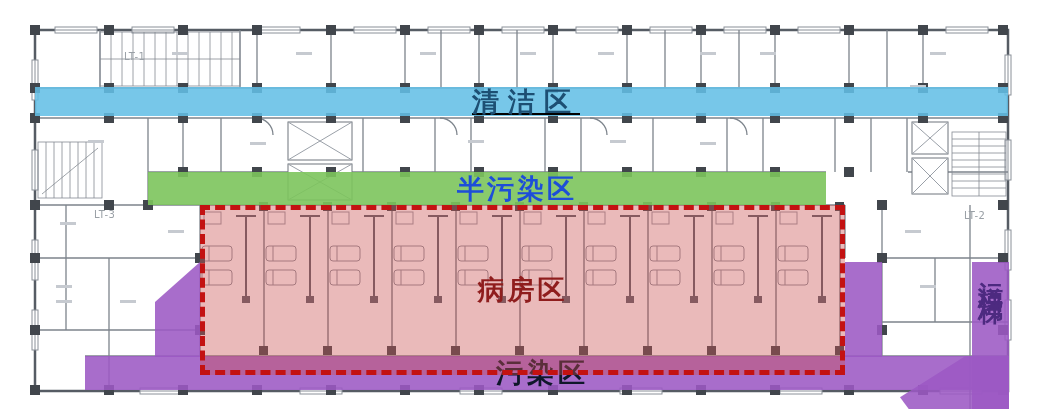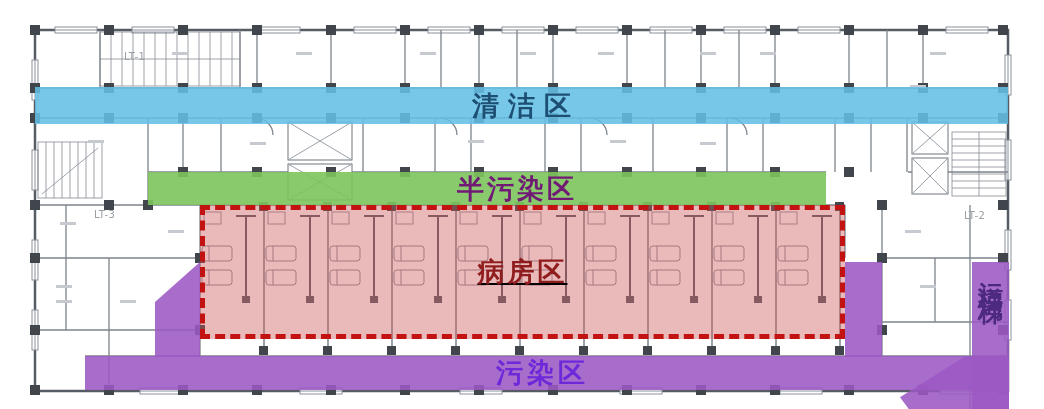--- a/index.html
+++ b/index.html
@@ -1,36 +1,36 @@
 <!DOCTYPE html>
 <html><head>
 <meta charset="utf-8">
 <style>
   html,body{margin:0;padding:0;background:#fff;}
   .stage{position:relative;width:1044px;height:409px;background:#ffffff;overflow:hidden;
          font-family:"DejaVu Sans",sans-serif;}
   svg.plan{position:absolute;left:0;top:0;}
   .zone{position:absolute;display:flex;align-items:center;justify-content:center;box-sizing:border-box;}
-  .zone-clean{left:35px;top:87px;width:973px;height:37px;background:rgba(99,191,230,0.87);}
+  .zone-clean{left:35px;top:87px;width:973px;height:29px;background:rgba(99,191,230,0.87);text-decoration:underline;}
   .zone-semi{left:148px;top:172px;width:678px;height:33px;background:rgba(124,196,92,0.90);}
-  .zone-ward{left:200px;top:205px;width:645px;height:134px;background:rgba(203,82,82,0.40);
-             border:5px dashed #c31212;text-decoration:underline;}
+  .zone-ward{left:200px;top:205px;width:645px;height:170px;background:rgba(203,82,82,0.40);
+             border:5px dashed #c31212;}
   .zone-dirty-band{left:85px;top:356px;width:924px;height:34px;background:rgba(156,89,196,0.88);}
   .zone-dirty-left{left:155px;top:262px;width:45px;height:95px;background:rgba(156,89,196,0.88);
              clip-path:polygon(0 42%,100% 0,100% 100%,0 100%);}
   .zone-dirty-right{left:845px;top:262px;width:37px;height:95px;background:rgba(156,89,196,0.88);}
   .zone-dirty-corner{left:900px;top:356px;width:109px;height:53px;background:rgba(156,89,196,0.88);
              clip-path:polygon(60% 0,100% 0,100% 100%,8% 100%,0 78%);}
   .zone-lift{left:972px;top:262px;width:37px;height:147px;background:rgba(156,89,196,0.88);
              overflow:hidden;display:flex;flex-direction:column;align-items:center;justify-content:flex-start;}
   .zone-label{font-weight:bold;font-size:27px;white-space:nowrap;}
   .label-clean{color:#1d4f73;letter-spacing:9px;padding-left:9px;}
-  .label-semi{color:#701a75;letter-spacing:3px;transform:translateX(30px);}
+  .label-semi{color:#1d4ed8;letter-spacing:3px;transform:translateX(30px);}
   .label-ward{color:#8f1d1d;letter-spacing:3px;}
-  .label-dirty{color:#6d28d9;letter-spacing:4px;transform:translateX(-27px);margin-left:45px;}
+  .label-dirty{color:#0f172a;letter-spacing:4px;transform:translateX(-27px);margin-left:45px;}
   .v-label{writing-mode:vertical-rl;text-orientation:upright;color:#4d2a80;font-weight:bold;
            font-size:25px;line-height:37px;letter-spacing:6px;}
   .plan-note{position:absolute;font-size:10px;color:#9aa0a6;letter-spacing:0.5px;}
   .note-lt1{left:124px;top:51px;}
   .note-lt3{left:46px;top:209px;padding-left:48px;}
   .note-lt4{left:964px;top:210px;}
 </style>
 </head>
 <body>
 

